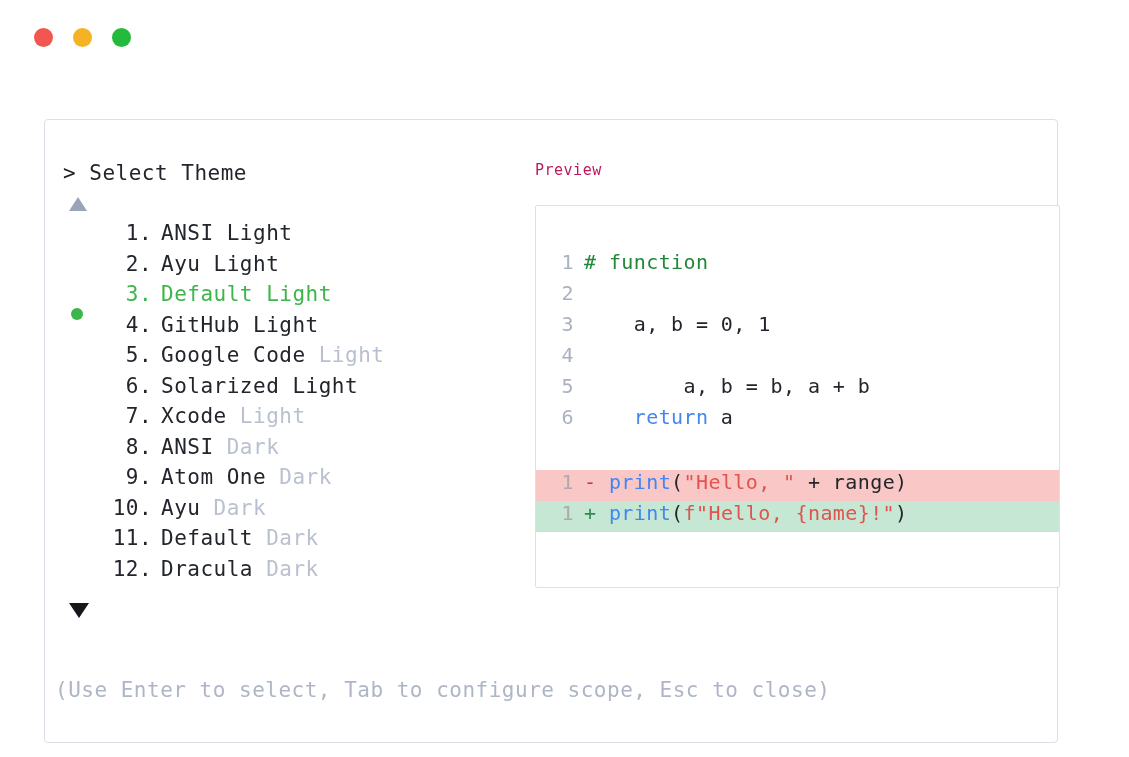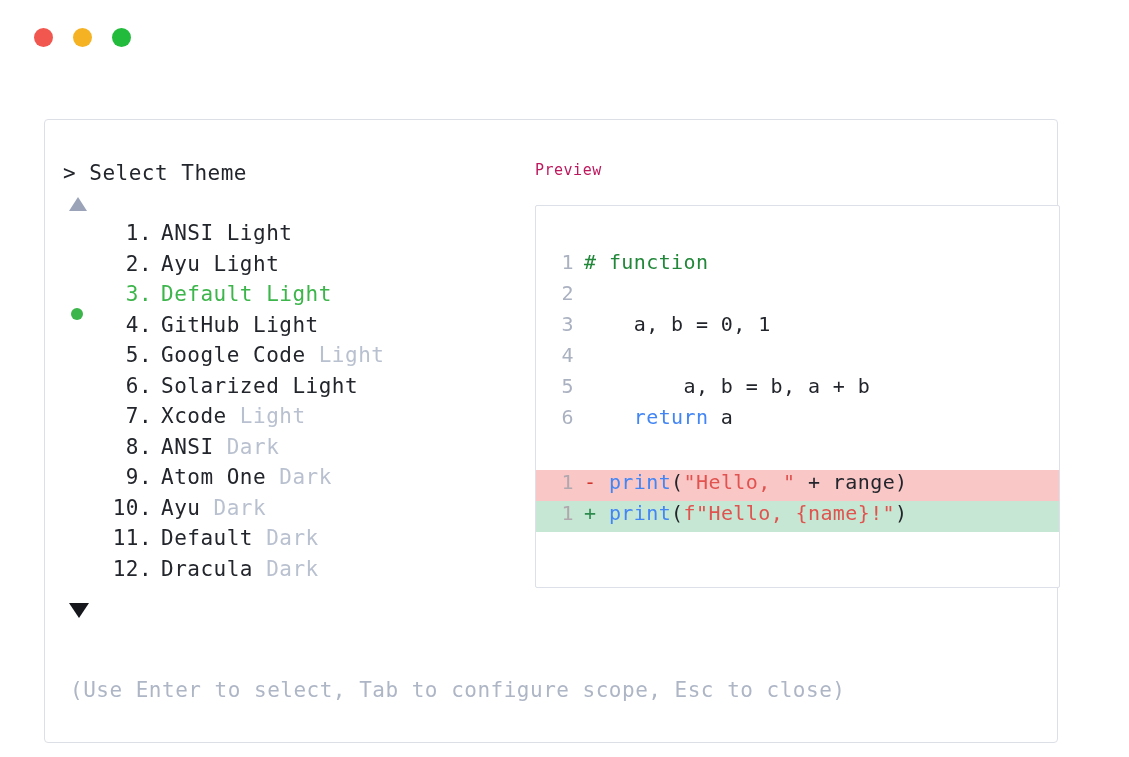--- a/index.html
+++ b/index.html
@@ -157,21 +157,21 @@
   .tsuffix { color: #22252b; }
   .tsuffix.dim { color: #b9c0cf; }
   .theme-item.selected .idx,
   .theme-item.selected .idx-dot,
   .theme-item.selected .tname,
   .theme-item.selected .tsuffix { color: #3cb54a; }
 
   
   .hint {
     position: absolute;
-    left: 25px;
+    left: 10px;
     top: 558px;
     font-size: 21px;
     letter-spacing: 0.5px;
     color: #aeb6c6;
     white-space: pre;
   }
 
   
   .preview-panel {
     margin-top: 26px;

